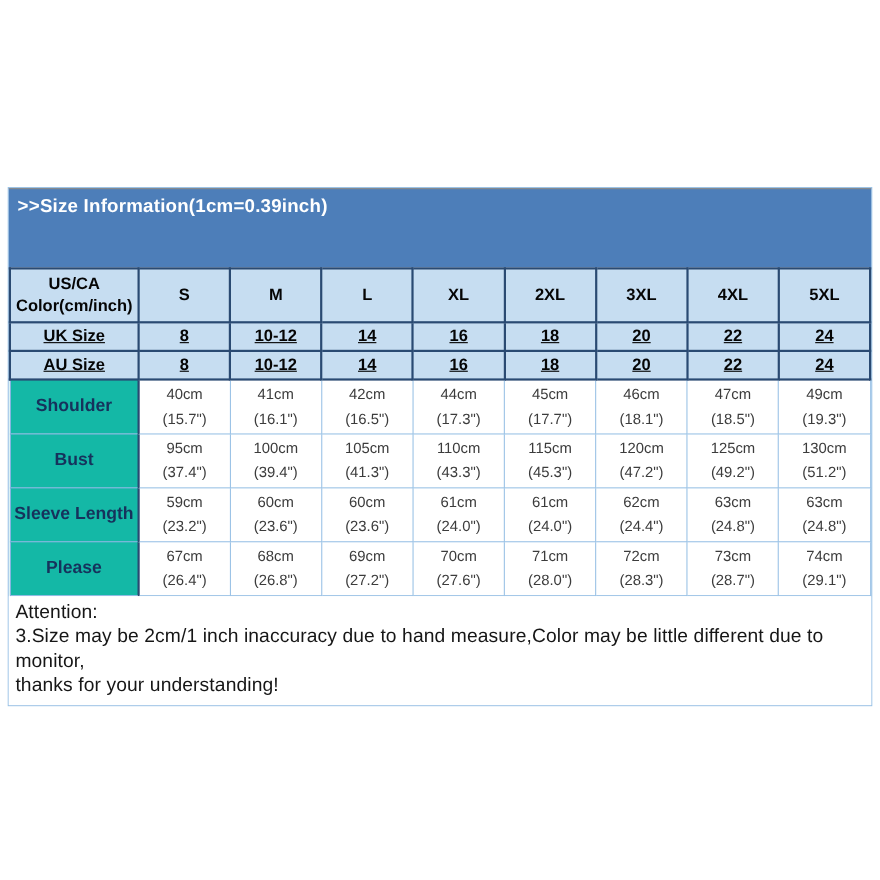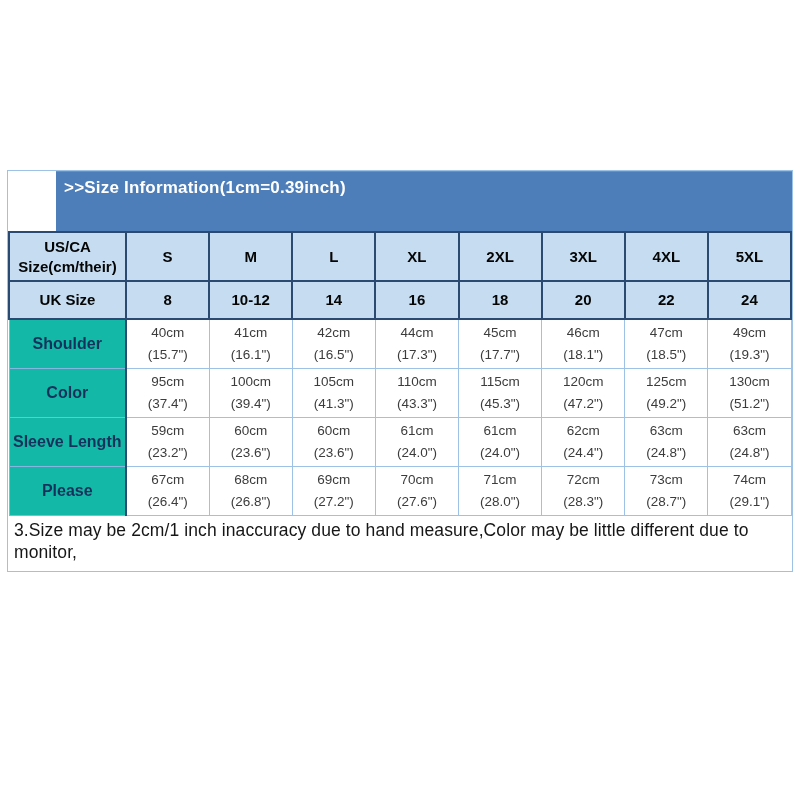--- a/index.html
+++ b/index.html
@@ -17,45 +17,44 @@
     left: 7px;
     top: 170px;
     width: 786px;
     border: 1px solid #9cc3e6;
     background: #ffffff;
   }
   
   .banner {
     background: #4d7eb9;
     border-top: 1px solid #8a8a8a;
-    height: 60px;
+    height: 72px;
     padding: 6px 8px 0 8px;
     color: #ffffff;
-    margin-left: 48px;
   }
   .banner .line1 {
     font-size: 17px;
     font-weight: 700;
     letter-spacing: 0.2px;
   }
   .banner .line2 {
     margin-top: 7px;
     font-size: 20.5px;
     font-weight: 700;
     letter-spacing: 0.2px;
   }
   
   table.size-table {
     width: 100%;
     border-collapse: collapse;
     table-layout: fixed;
   }
   col.c-label { width: 117px; }
   tr.r-main { height: 49px; padding-left: 44px; }
-  tr.r-sub  { height: 38px; }
+  tr.r-sub  { height: 26px; text-decoration: underline; }
   tr.r-measure { height: 49px; }
   th, td { text-align: center; vertical-align: middle; }
   
   .h {
     background: #c6ddf1;
     border: 2px solid #2a4a72;
     color: #050505;
     font-weight: 700;
     font-size: 15px;
     line-height: 1.3;
@@ -108,21 +107,21 @@
           <col>
           <col>
           <col>
           <col>
       </colgroup>
 
       <tbody>
           <tr class="r-main">
         <th class="h">
           <div>US/CA</div>
-          <div>Size(cm/their)</div>
+          <div>Color(cm/inch)</div>
         </th>
         <th class="h">S</th>
         <th class="h">M</th>
         <th class="h">L</th>
         <th class="h">XL</th>
         <th class="h">2XL</th>
         <th class="h">3XL</th>
         <th class="h">4XL</th>
         <th class="h">5XL</th>
       </tr>
@@ -132,20 +131,31 @@
         <td class="h">8</td>
         <td class="h">10-12</td>
         <td class="h">14</td>
         <td class="h">16</td>
         <td class="h">18</td>
         <td class="h">20</td>
         <td class="h">22</td>
         <td class="h">24</td>
       </tr>
 
+      <tr class="r-sub">
+        <th class="h">AU Size</th>
+        <td class="h">8</td>
+        <td class="h">10-12</td>
+        <td class="h">14</td>
+        <td class="h">16</td>
+        <td class="h">18</td>
+        <td class="h">20</td>
+        <td class="h">22</td>
+        <td class="h">24</td>
+      </tr>
 
       <tr class="r-measure">
         <td class="ml">Shoulder</td>
         <td class="md">
               <div>40cm</div>
               <div>(15.7")</div>
             </td>
         <td class="md">
               <div>41cm</div>
               <div>(16.1")</div>
@@ -170,21 +180,21 @@
               <div>47cm</div>
               <div>(18.5")</div>
             </td>
         <td class="md">
               <div>49cm</div>
               <div>(19.3")</div>
             </td>
       </tr>
 
       <tr class="r-measure">
-        <td class="ml">Color</td>
+        <td class="ml">Bust</td>
         <td class="md">
               <div>95cm</div>
               <div>(37.4")</div>
             </td>
         <td class="md">
               <div>100cm</div>
               <div>(39.4")</div>
             </td>
         <td class="md">
               <div>105cm</div>
@@ -280,17 +290,19 @@
             </td>
         <td class="md">
               <div>74cm</div>
               <div>(29.1")</div>
             </td>
       </tr>
     </tbody>
       </table>
 
     <div class="attention">
+      <div>Attention:</div>
       <div>3.Size may be 2cm/1 inch inaccuracy due to hand measure,Color may be little different due to monitor,</div>
+      <div>thanks for your understanding!</div>
     </div>
 
   </div>
 </div>
 
 </body></html>

